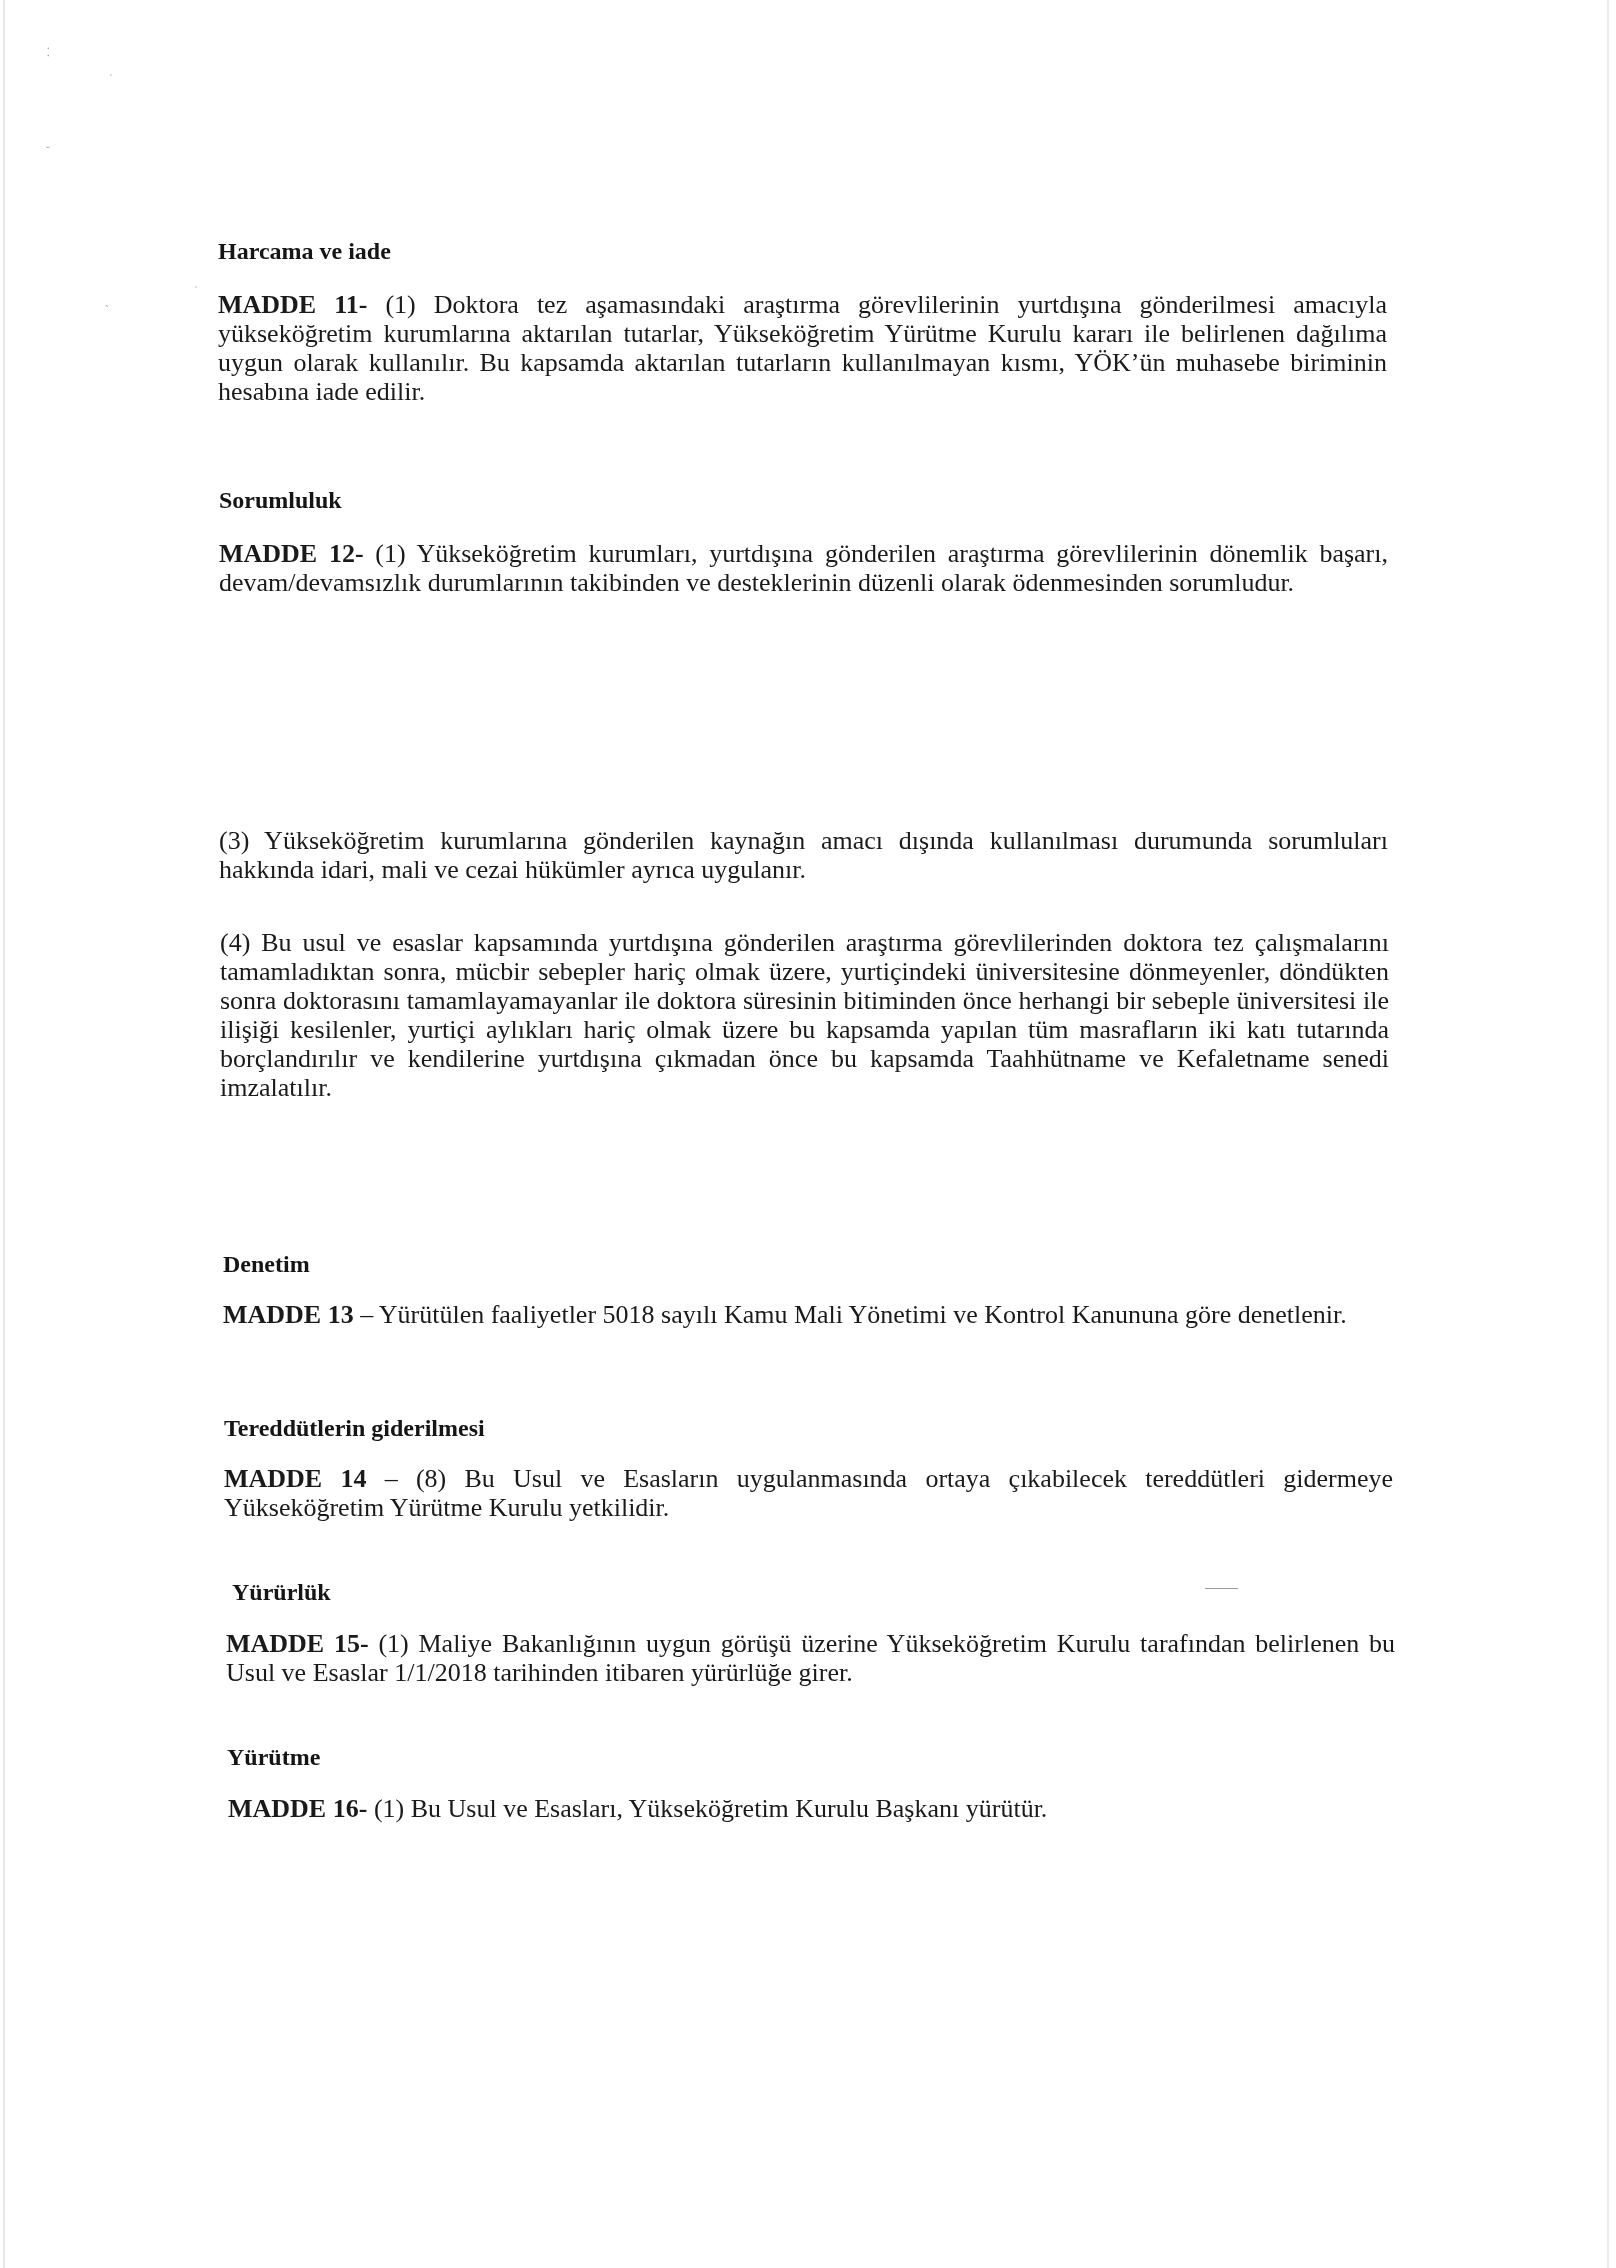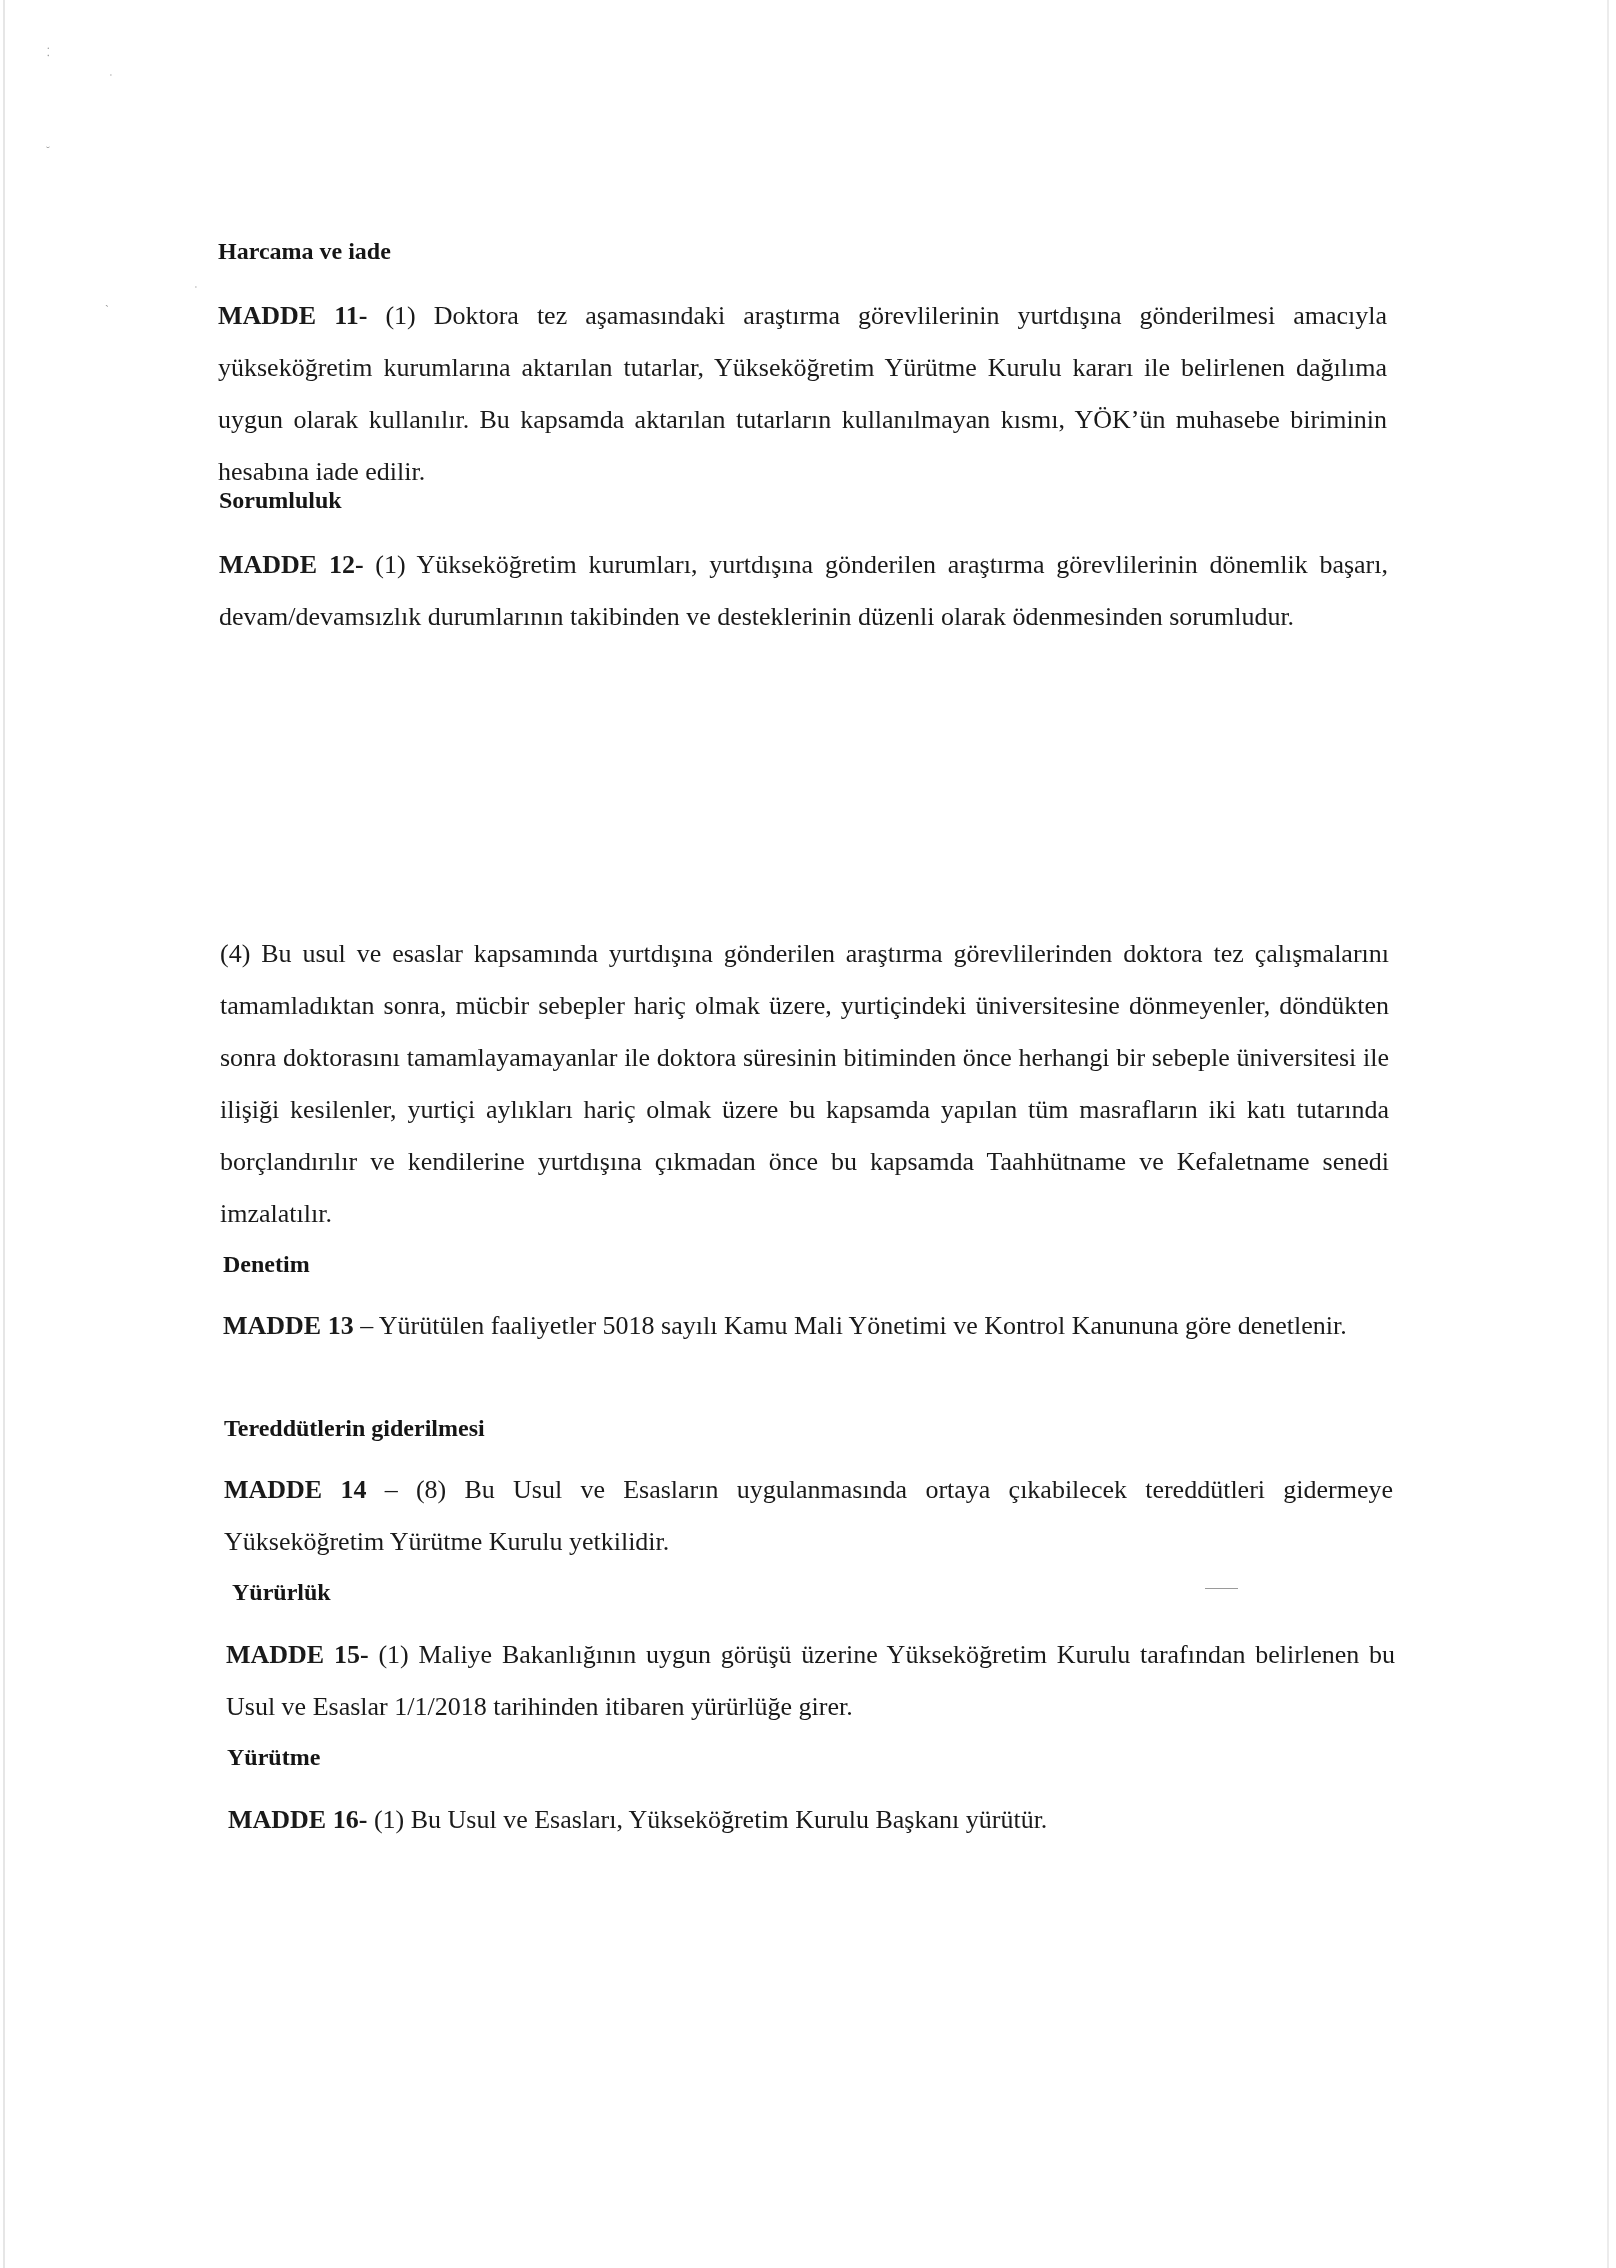--- a/index.html
+++ b/index.html
@@ -48,21 +48,21 @@
       position: absolute;
       font-weight: bold;
       font-size: 24px;
       line-height: 31px;
       margin: 0;
       color: #151515;
     }
     .para {
       position: absolute;
       font-size: 26px;
-      line-height: 52px;
+      line-height: 29px;
       text-align: justify;
       margin: 0;
       color: #1a1a1a;
     }
     .para .lead {
       font-weight: bold;
     }
     .para.last-line-left {
       text-align-last: left;
     }
@@ -87,20 +87,21 @@
   <span class="speck" style="left:109px;top:64px;">ˌ</span>
   <span class="speck" style="left:46px;top:146px;">˘</span>
   <span class="speck" style="left:194px;top:276px;">ˌ</span>
   <span class="speck" style="left:105px;top:295px;">ˎ</span>
 
   <h2 class="heading" style="left:218px;top:236px;">Harcama ve iade</h2>
   <p class="para last-line-left" style="left:218px;top:290px;width:1169px;"><span class="lead">MADDE 11-</span><span> (1) Doktora tez aşamasındaki araştırma görevlilerinin yurtdışına gönderilmesi amacıyla yükseköğretim kurumlarına aktarılan tutarlar, Yükseköğretim Yürütme Kurulu kararı ile belirlenen dağılıma uygun olarak kullanılır. Bu kapsamda aktarılan tutarların kullanılmayan kısmı, YÖK’ün muhasebe biriminin hesabına iade edilir.</span></p>
 
   <h2 class="heading" style="left:219px;top:485px;">Sorumluluk</h2>
   <p class="para last-line-left" style="left:219px;top:539px;width:1169px;"><span class="lead">MADDE 12-</span><span> (1) Yükseköğretim kurumları, yurtdışına gönderilen araştırma görevlilerinin dönemlik başarı, devam/devamsızlık durumlarının takibinden ve desteklerinin düzenli olarak ödenmesinden sorumludur.</span></p>
+  <p class="para last-line-left" style="left:219px;top:826px;width:1169px;"> (3) Yükseköğretim kurumlarına gönderilen kaynağın amacı dışında kullanılması durumunda sorumluları hakkında idari, mali ve cezai hükümler ayrıca uygulanır.</p>
   <p class="para last-line-left" style="left:220px;top:928px;width:1169px;">(4) Bu usul ve esaslar kapsamında yurtdışına gönderilen araştırma görevlilerinden doktora tez çalışmalarını tamamladıktan sonra, mücbir sebepler hariç olmak üzere, yurtiçindeki üniversitesine dönmeyenler, döndükten sonra doktorasını tamamlayamayanlar ile doktora süresinin bitiminden önce herhangi bir sebeple üniversitesi ile ilişiği kesilenler, yurtiçi aylıkları hariç olmak üzere bu kapsamda yapılan tüm masrafların iki katı tutarında borçlandırılır ve kendilerine yurtdışına çıkmadan önce bu kapsamda Taahhütname ve Kefaletname senedi imzalatılır.</p>
 
   <h2 class="heading" style="left:223px;top:1249px;">Denetim</h2>
   <p class="para last-line-left" style="left:223px;top:1300px;width:1169px;"><span class="lead">MADDE 13</span><span> – Yürütülen faaliyetler 5018 sayılı Kamu Mali Yönetimi ve Kontrol Kanununa göre denetlenir.</span></p>
 
   <h2 class="heading" style="left:224px;top:1413px;">Tereddütlerin giderilmesi</h2>
   <p class="para last-line-left" style="left:224px;top:1464px;width:1169px;"><span class="lead">MADDE 14</span><span> – (8) Bu Usul ve Esasların uygulanmasında ortaya çıkabilecek tereddütleri gidermeye Yükseköğretim Yürütme Kurulu yetkilidir.</span></p>
 
   <div class="dash-mark"></div>
 

